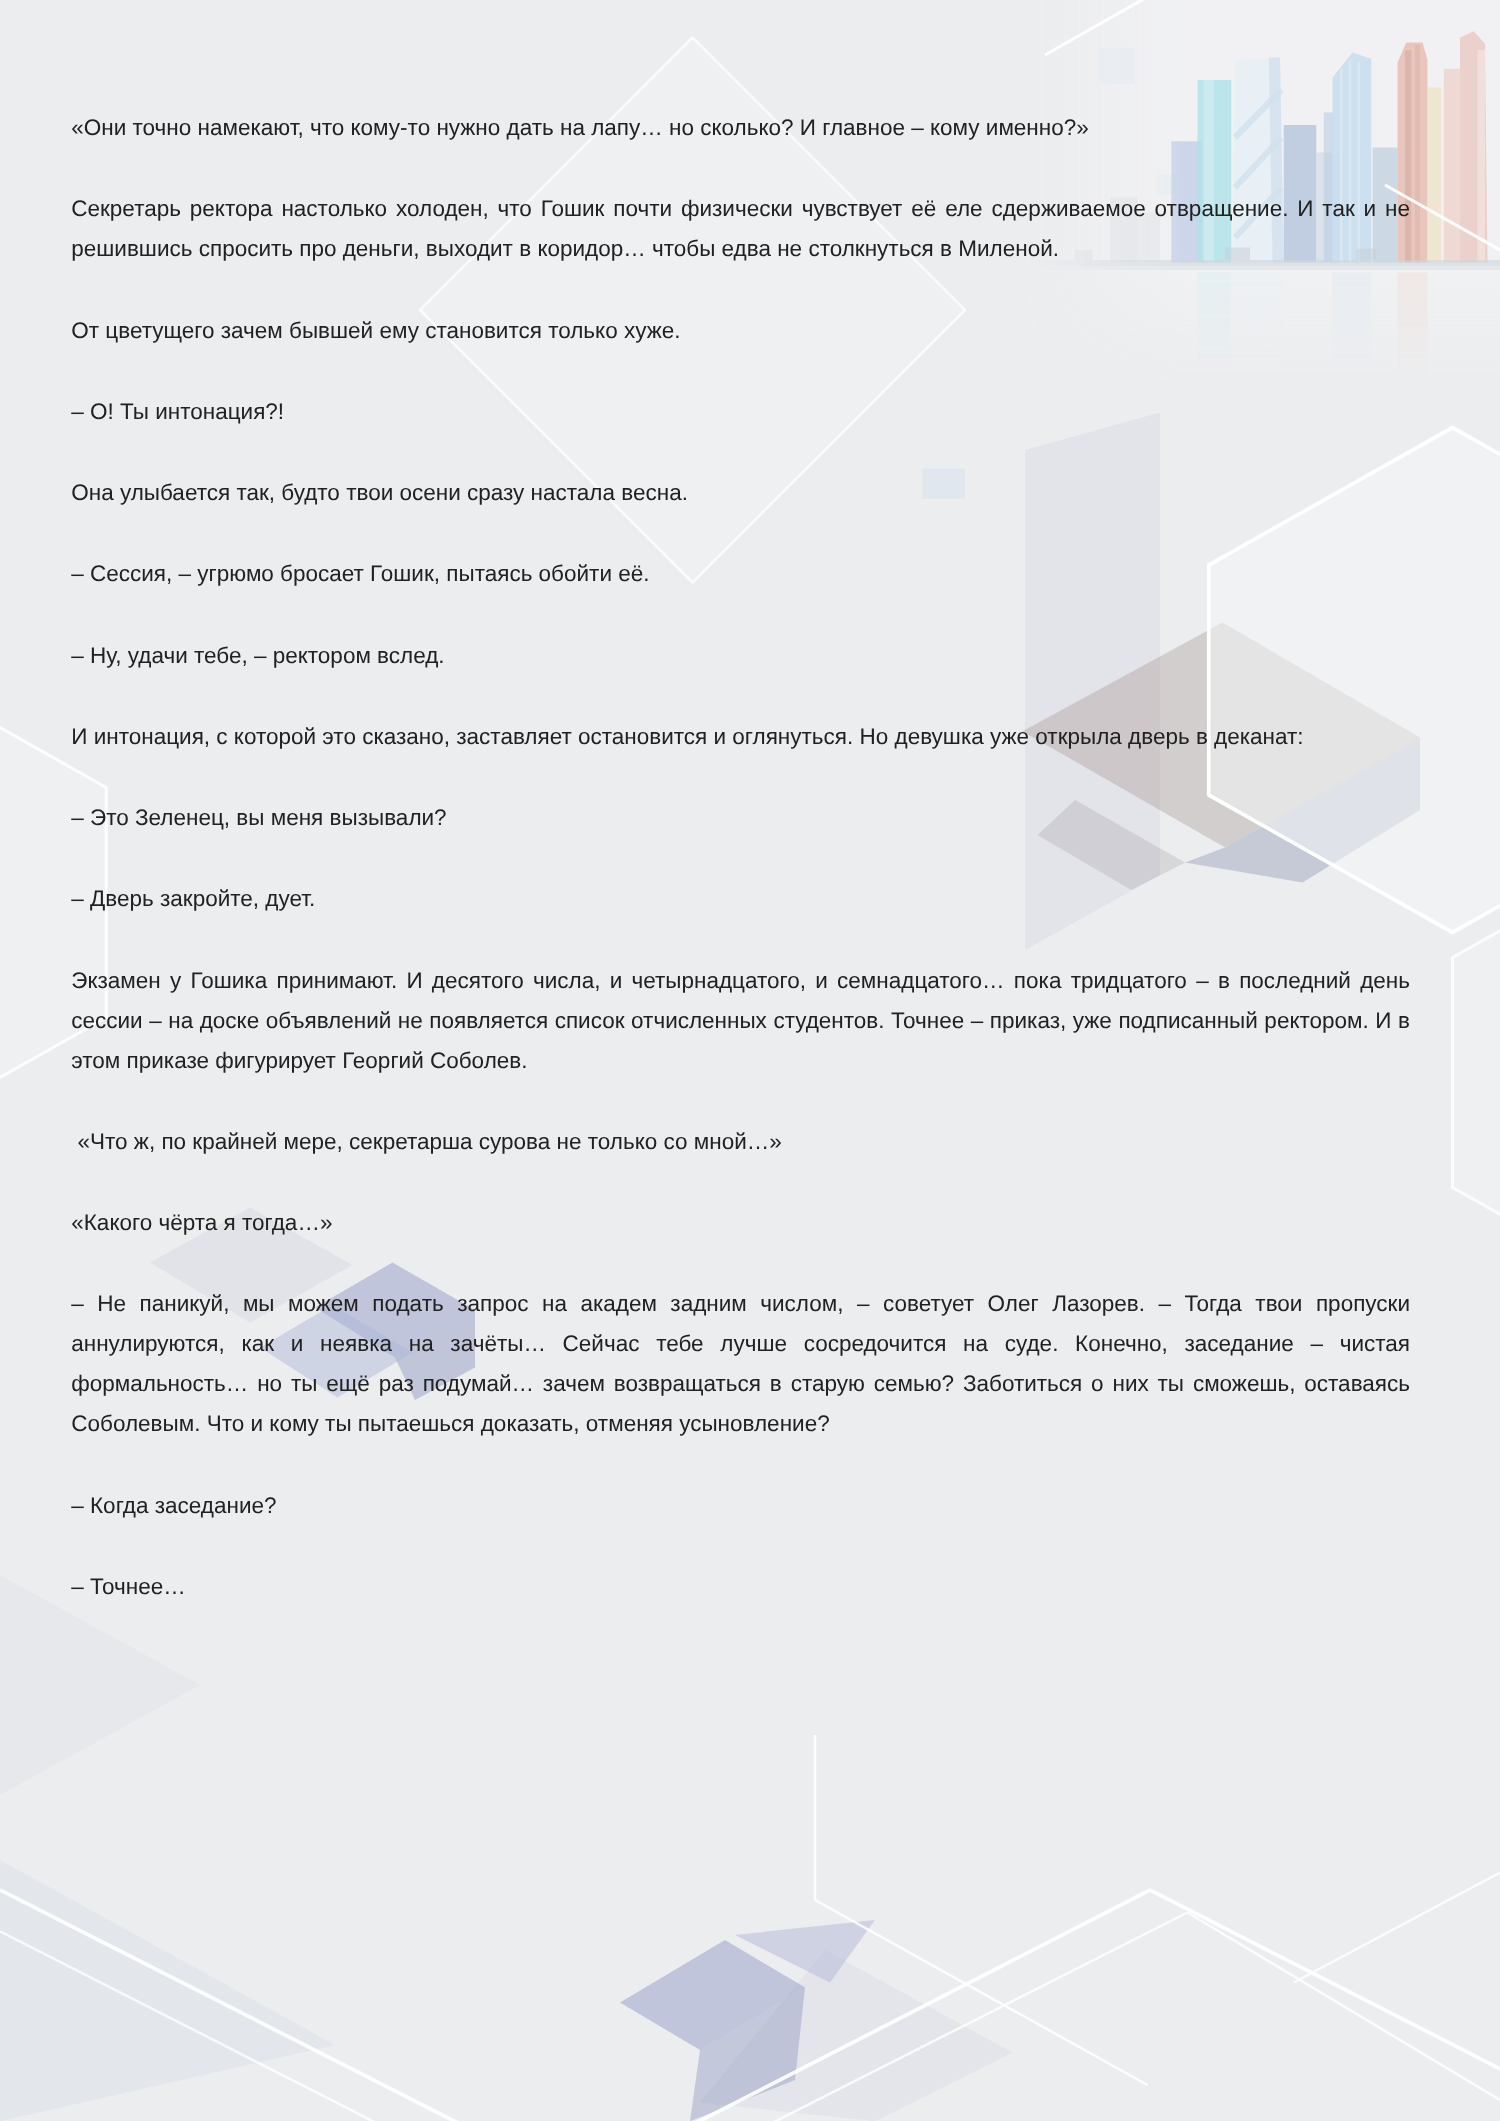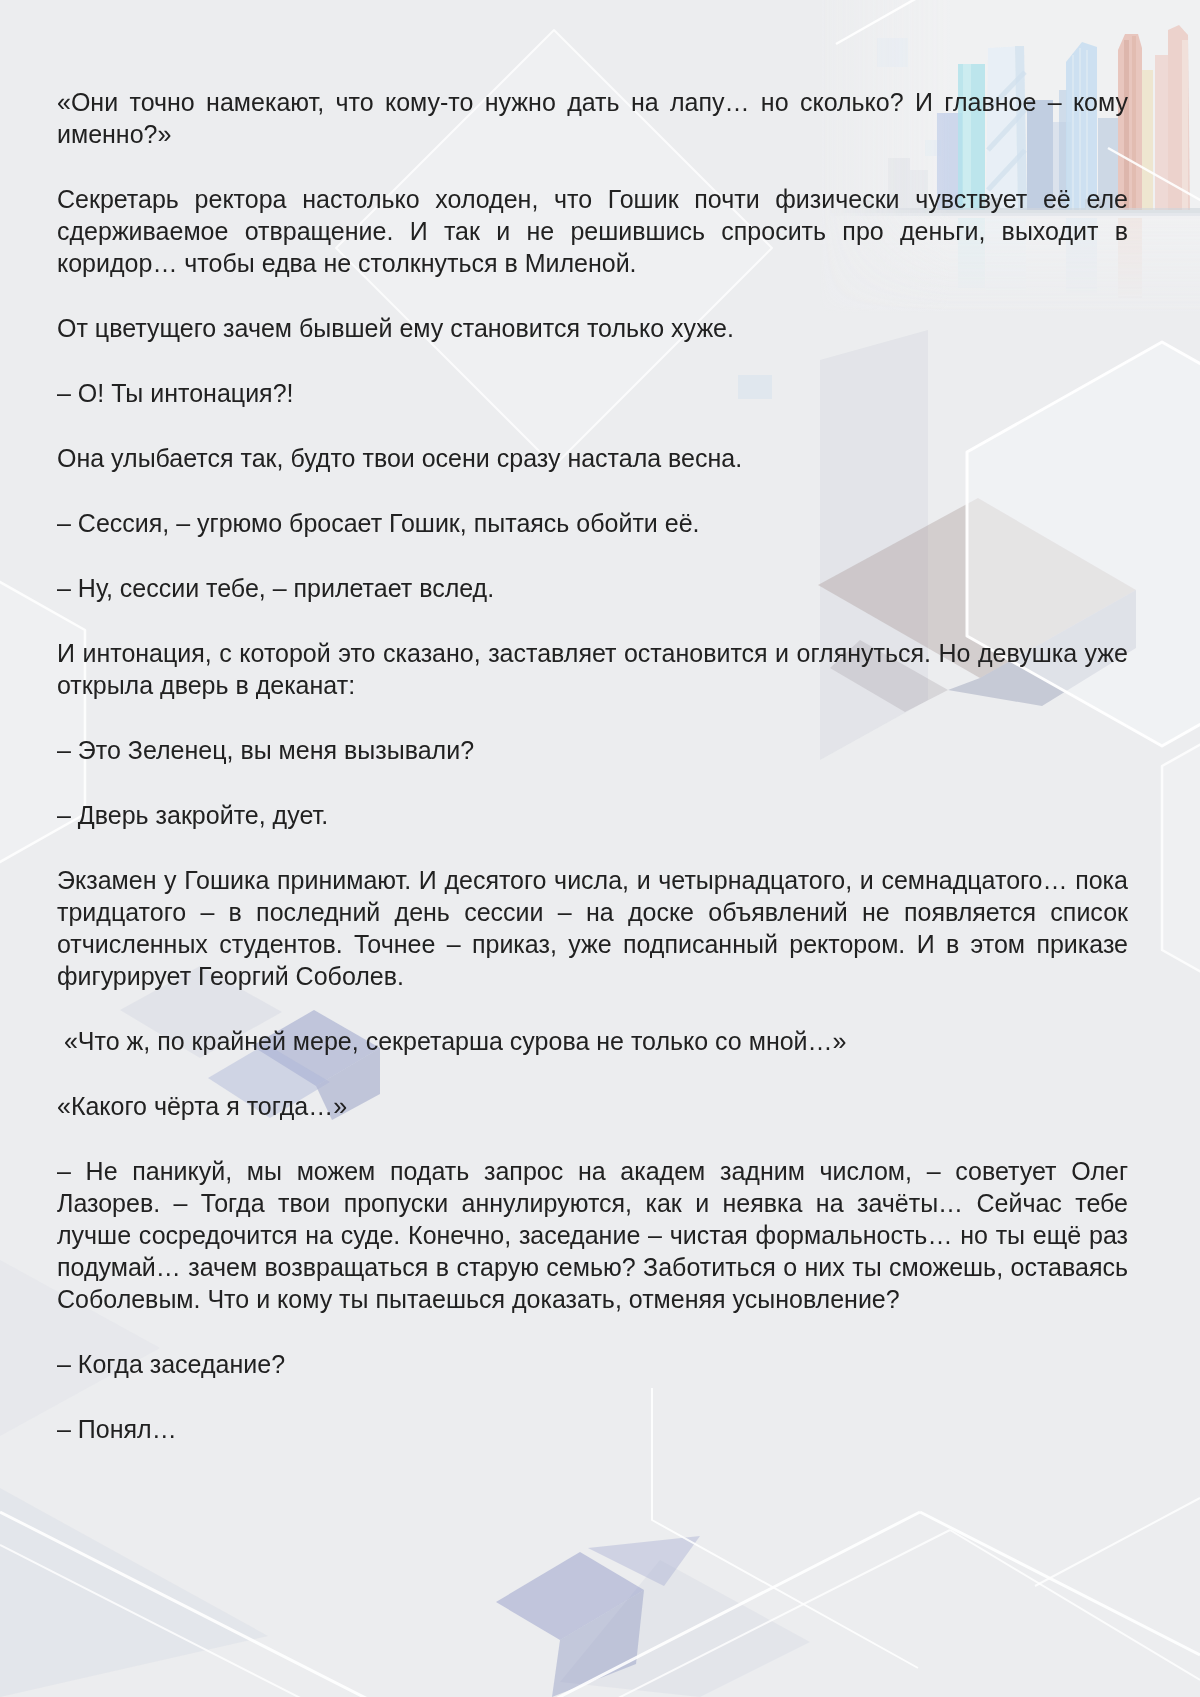--- a/index.html
+++ b/index.html
@@ -3,21 +3,21 @@
 <meta charset="utf-8">
 <style>
   html,body{margin:0;padding:0;}
   body{width:1200px;height:1697px;overflow:hidden;background:#ecedef;}
   .page{position:relative;width:1200px;height:1697px;overflow:hidden;background:#ecedef;}
   .bg{position:absolute;inset:0;pointer-events:none;}
   .content{position:absolute;left:57px;top:0;width:1071px;padding-top:86px;}
   p.para{
     margin:0 0 33px 0;
     font-family:"Liberation Sans","DejaVu Sans",sans-serif;
-    font-size:25px;line-height:32px;font-weight:400;
+    font-size:18px;line-height:32px;font-weight:400;
     color:#212121;text-align:justify;
   }
 </style>
 </head>
 <body>
 
 <div class="page">
 
   <svg class="bg" width="1200" height="1697" viewBox="0 0 1200 1697" xmlns="http://www.w3.org/2000/svg">
     <defs>
@@ -107,25 +107,25 @@
   </svg>
 
   <div class="content">
 
   <p class="para">«Они точно намекают, что кому-то нужно дать на лапу… но сколько? И главное – кому именно?»</p>
       <p class="para">Секретарь ректора настолько холоден, что Гошик почти физически чувствует её еле сдерживаемое отвращение. И так и не решившись спросить про деньги, выходит в коридор… чтобы едва не столкнуться в Миленой.</p>
       <p class="para">От цветущего зачем бывшей ему становится только хуже.</p>
       <p class="para">– О! Ты интонация?!</p>
       <p class="para">Она улыбается так, будто твои осени сразу настала весна.</p>
       <p class="para">– Сессия, – угрюмо бросает Гошик, пытаясь обойти её.</p>
-      <p class="para">– Ну, сессии тебе, – прилетает вслед.</p>
+      <p class="para">– Ну, удачи тебе, – ректором вслед.</p>
       <p class="para">И интонация, с которой это сказано, заставляет остановится и оглянуться. Но девушка уже открыла дверь в деканат:</p>
       <p class="para">– Это Зеленец, вы меня вызывали?</p>
       <p class="para">– Дверь закройте, дует.</p>
       <p class="para">Экзамен у Гошика принимают. И десятого числа, и четырнадцатого, и семнадцатого… пока тридцатого – в последний день сессии – на доске объявлений не появляется список отчисленных студентов. Точнее – приказ, уже подписанный ректором. И в этом приказе фигурирует Георгий Соболев.</p>
       <p class="para">&nbsp;«Что ж, по крайней мере, секретарша сурова не только со мной…»</p>
       <p class="para">«Какого чёрта я тогда…»</p>
       <p class="para">– Не паникуй, мы можем подать запрос на академ задним числом, – советует Олег Лазорев. – Тогда твои пропуски аннулируются, как и неявка на зачёты… Сейчас тебе лучше сосредочится на суде. Конечно, заседание – чистая формальность… но ты ещё раз подумай… зачем возвращаться в старую семью? Заботиться о них ты сможешь, оставаясь Соболевым. Что и кому ты пытаешься доказать, отменяя усыновление?</p>
       <p class="para">– Когда заседание?</p>
-      <p class="para">– Понял…</p>
+      <p class="para">– Точнее…</p>
     </div>
 
 </div>
 
 </body></html>

